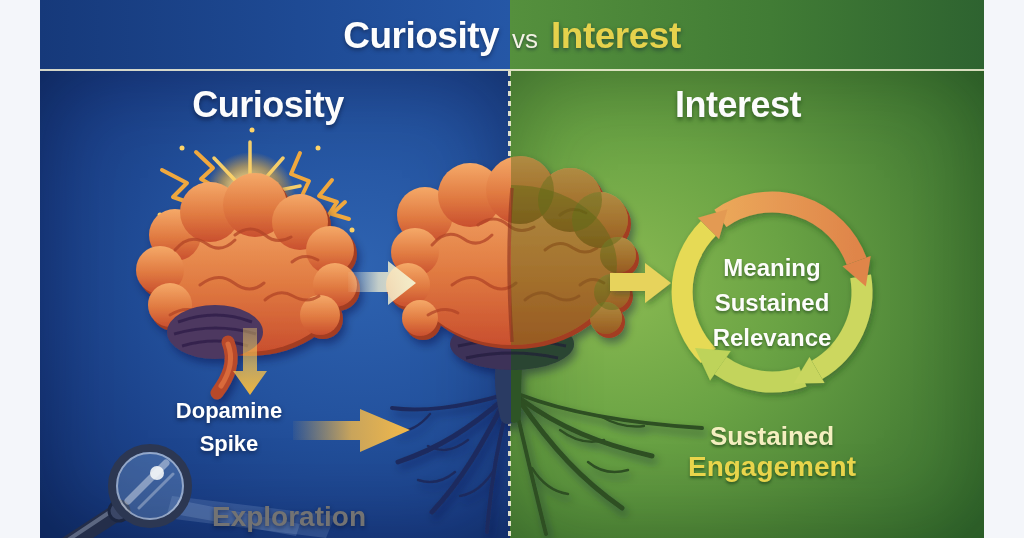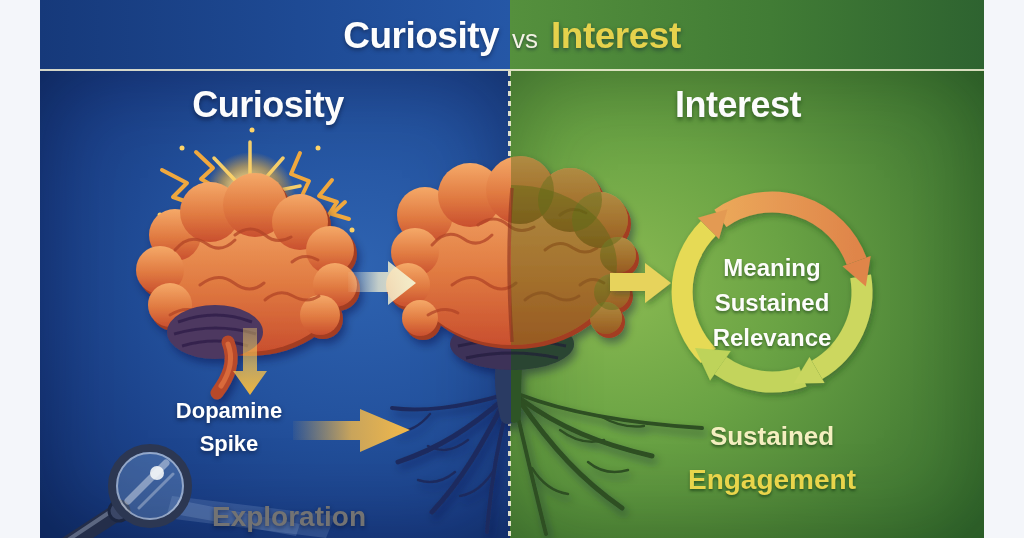--- a/index.html
+++ b/index.html
@@ -67,21 +67,21 @@
   .dopamine { left:126px; top:394px; width:206px; font-size:22px; line-height:33px;
     color:#ffffff; text-shadow:0 2px 4px rgba(10,20,50,.6); }
   .exploration { left:186px; top:501px; width:206px; font-size:28px;
     color:#737373; text-shadow:0 2px 4px rgba(10,20,50,.6); }
 
   .cycle-text { left:670px; top:250px; width:204px; font-size:24px; line-height:35px;
     color:#fdfdfa; text-shadow:0 2px 3px rgba(25,60,25,.6); }
   .sustained { left:670px; top:421px; width:204px; font-size:26px;
     color:#f4efc0; text-shadow:0 2px 3px rgba(20,55,20,.65); }
   .engagement { left:662px; top:451px; width:220px; font-size:28px;
-    color:#e9d54b; text-shadow:0 2px 3px rgba(20,55,20,.65);margin-top:13px; }
+    color:#e9d54b; text-shadow:0 2px 3px rgba(20,55,20,.65); }
 </style>
 </head>
 <body>
 
 <div class="stage">
 
   <div class="art">
     <div class="band">
       <div class="band-blue"></div>
       <div class="band-green"></div>

